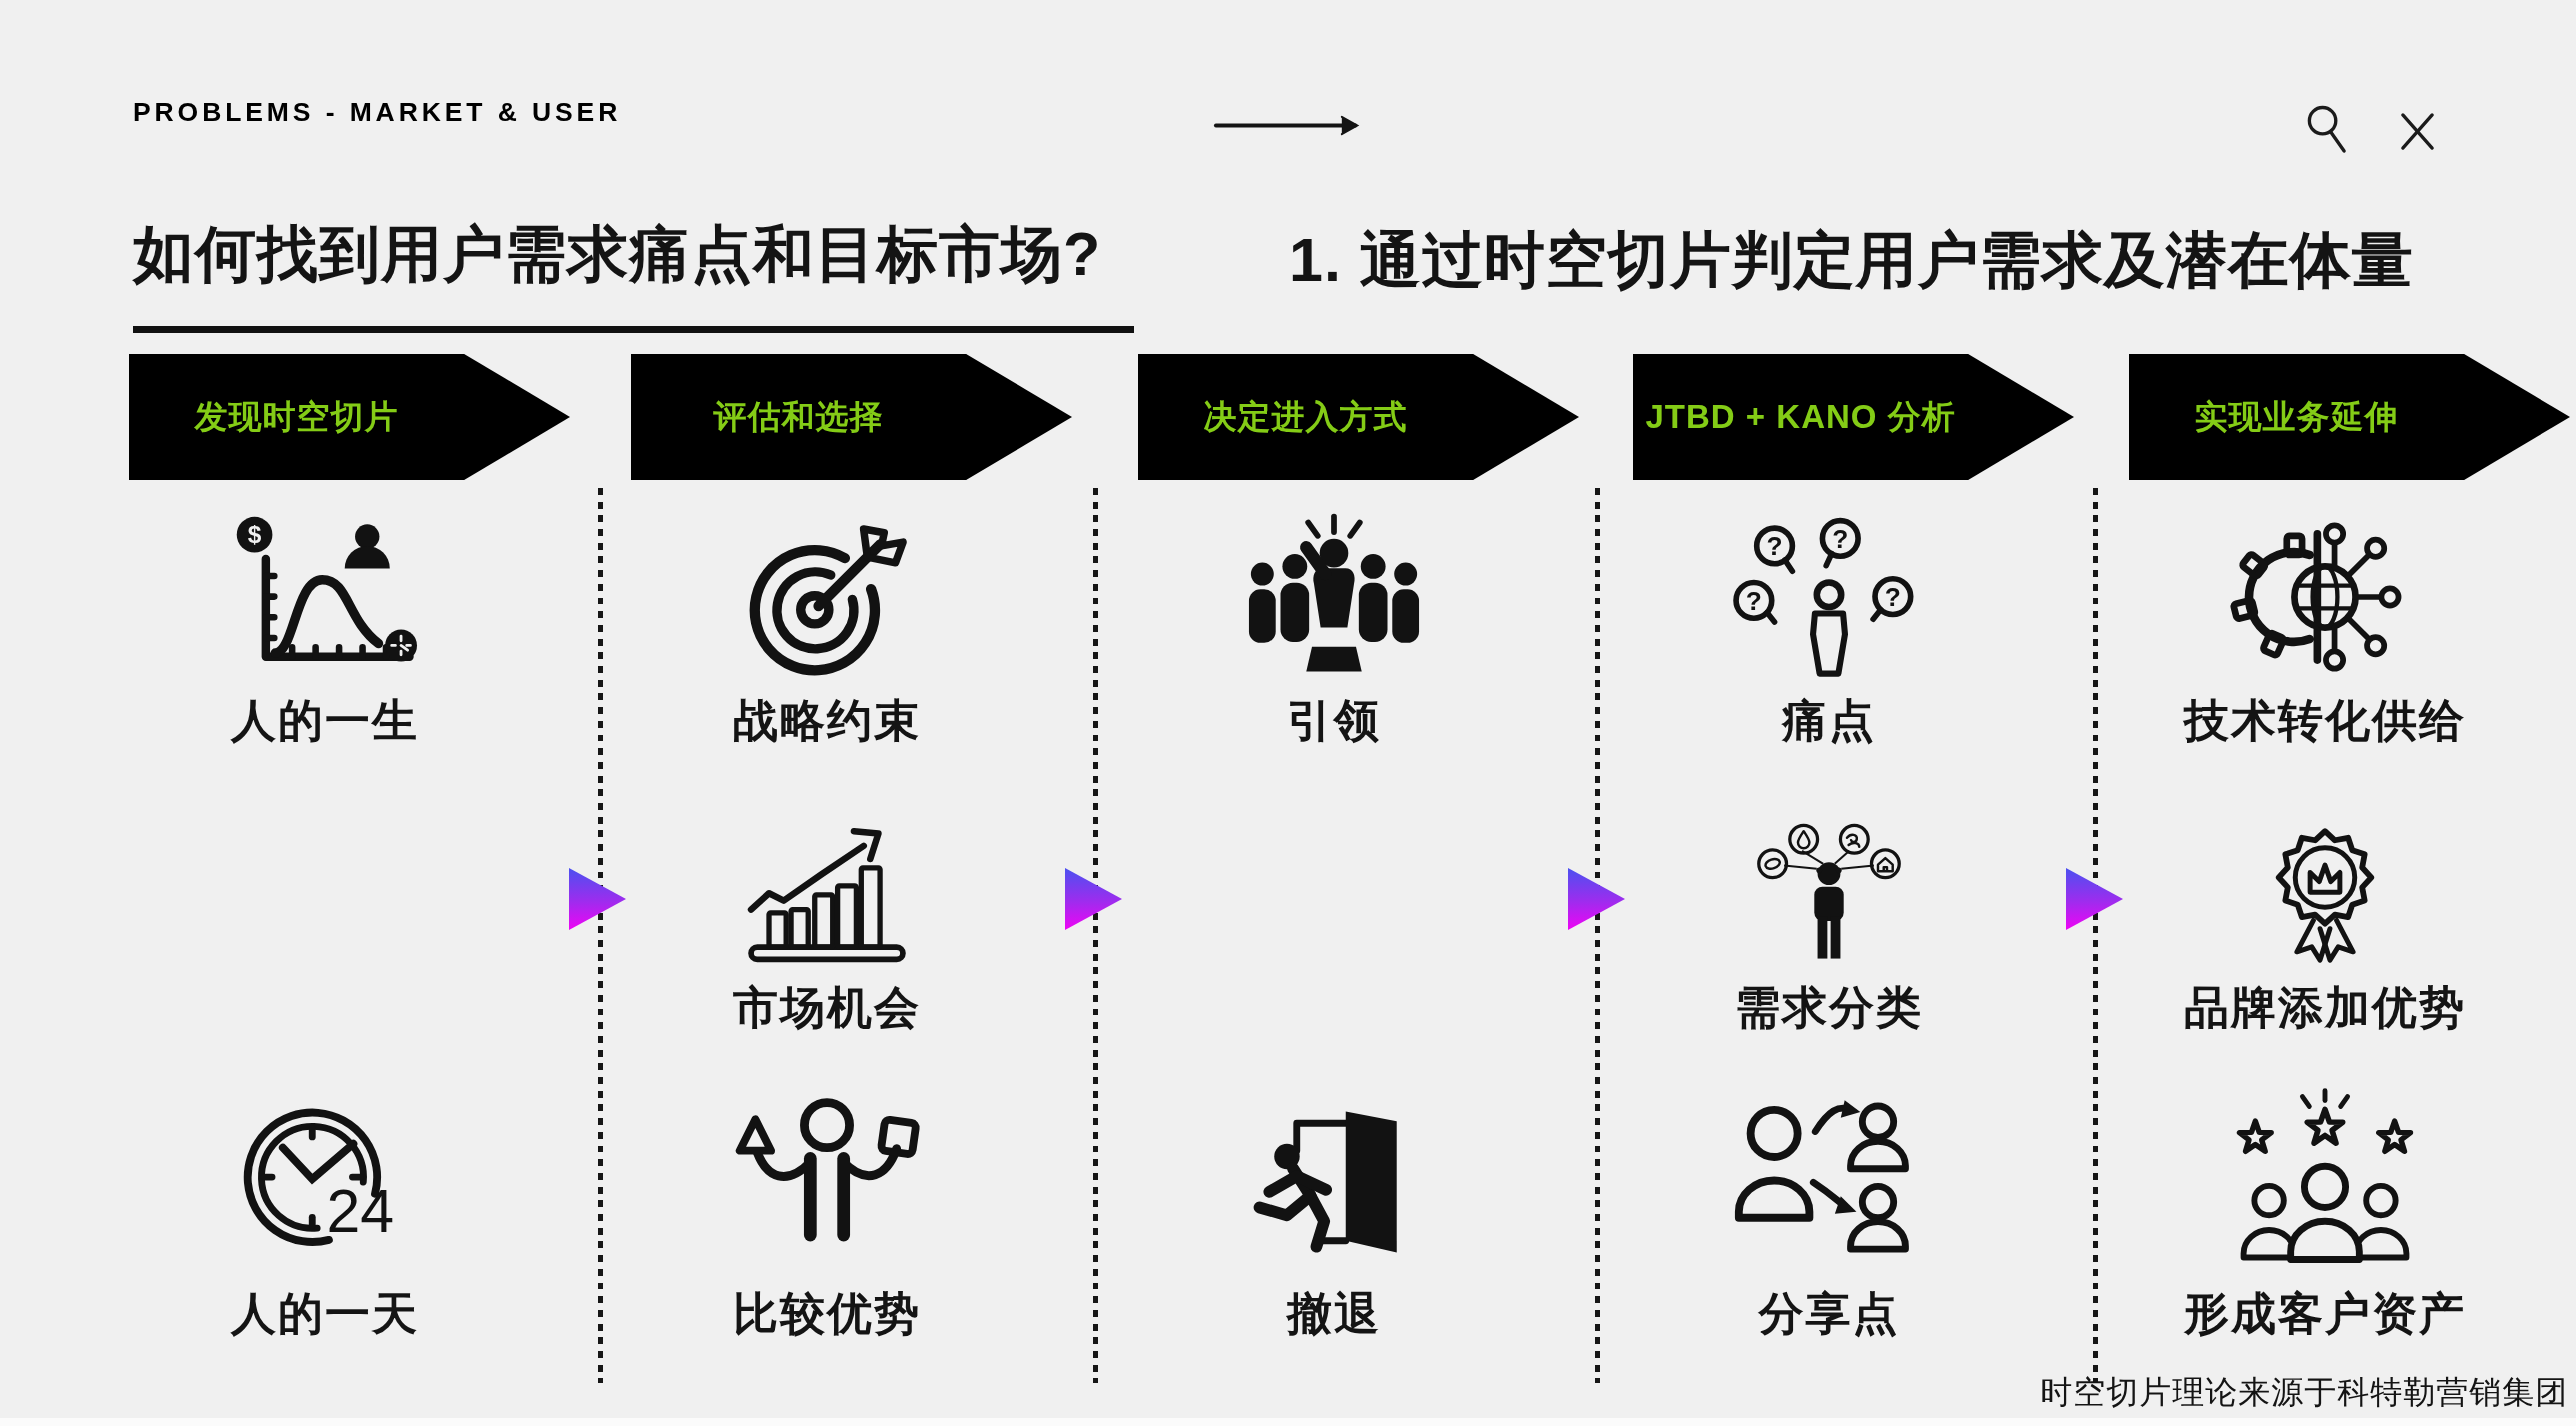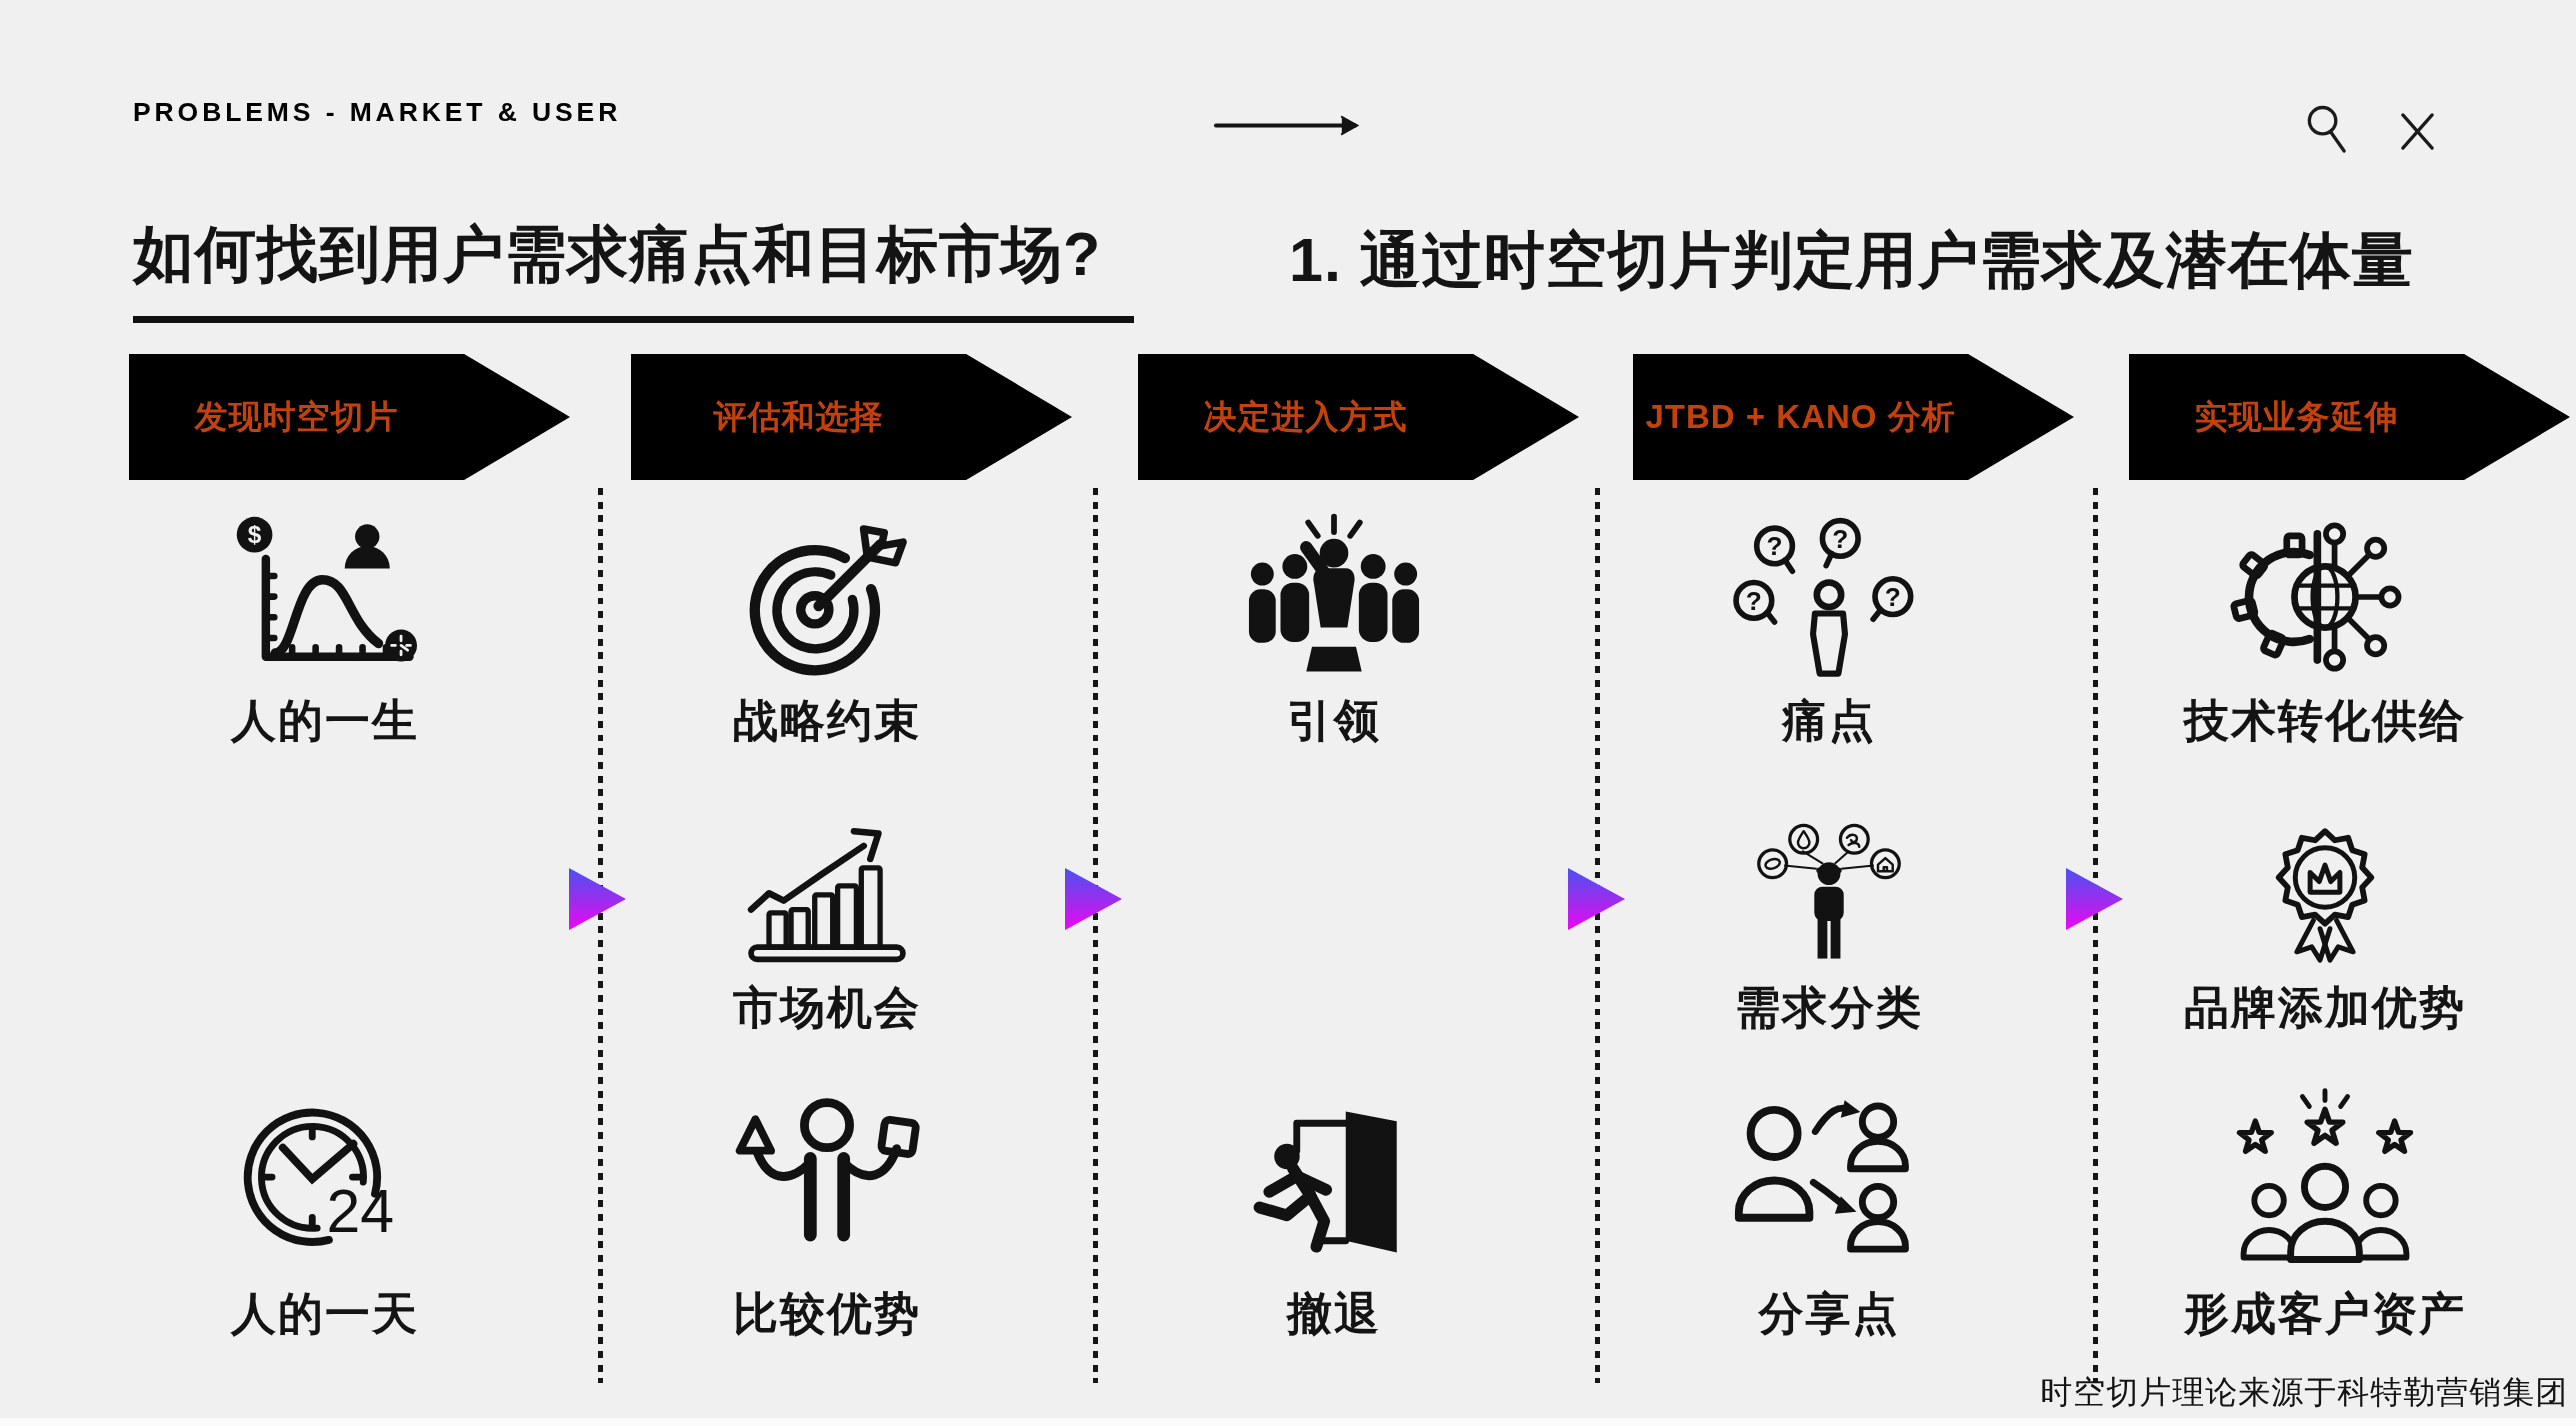--- a/index.html
+++ b/index.html
@@ -10,28 +10,28 @@
   }
   .abs{position:absolute;}
   
   .kicker{left:133px;top:97px;font-size:26.5px;font-weight:600;letter-spacing:3.9px;color:#000000;white-space:nowrap;}
   .top-arrow{left:1211px;top:110px;}
   .hdr-btn{width:51px;height:55px;display:flex;align-items:center;justify-content:center;cursor:pointer;}
   .search-btn{left:2301px;top:102px;}
   .close-btn{left:2392px;top:104px;}
   
   .title-left{left:133px;top:214px;font-size:61px;font-weight:800;white-space:nowrap;
-    border-bottom:7.8px solid #111;padding:0 33px 20px 0;letter-spacing:1px;}
+    border-bottom:7.8px solid #111;padding:0 33px 30px 0;letter-spacing:1px;}
   .title-right{left:1289px;top:220px;font-size:61px;font-weight:800;white-space:nowrap;letter-spacing:1px;}
   
   .col{position:absolute;top:354px;width:441px;height:991px;}
   .banner{width:441px;height:126px;background:#000;
     clip-path:polygon(0 0,76% 0,100% 50%,76% 100%,0 100%);
     display:flex;align-items:center;}
-  .banner-label{width:76%;text-align:center;color:#c2410c;font-size:33px;font-weight:700;letter-spacing:1px;white-space:nowrap;}
+  .banner-label{width:76%;text-align:center;color:#84cc16;font-size:33px;font-weight:700;letter-spacing:1px;white-space:nowrap;}
   .cell{position:absolute;left:0;width:392px;text-align:center;}
   .cell-a{top:157px;} .cell-b{top:469px;} .cell-c{top:728px;}
   .icon-box{display:flex;align-items:flex-end;justify-content:center;}
   .icon-a{height:172px;} .icon-b{height:147px;} .icon-c{height:194px;}
   .cell-label{margin-top:7.8px;font-size:45px;font-weight:700;letter-spacing:2px;white-space:nowrap;}
   
   .vsep{width:4.9px;top:488px;height:895px;
     background:repeating-linear-gradient(to bottom,#161616 0 6.9px,transparent 6.9px 13.7px);}
   .tri{width:57px;height:62px;top:868px;
     background:linear-gradient(to bottom,#4B51F0 0%,#A02BEE 55%,#EF04F5 100%);

